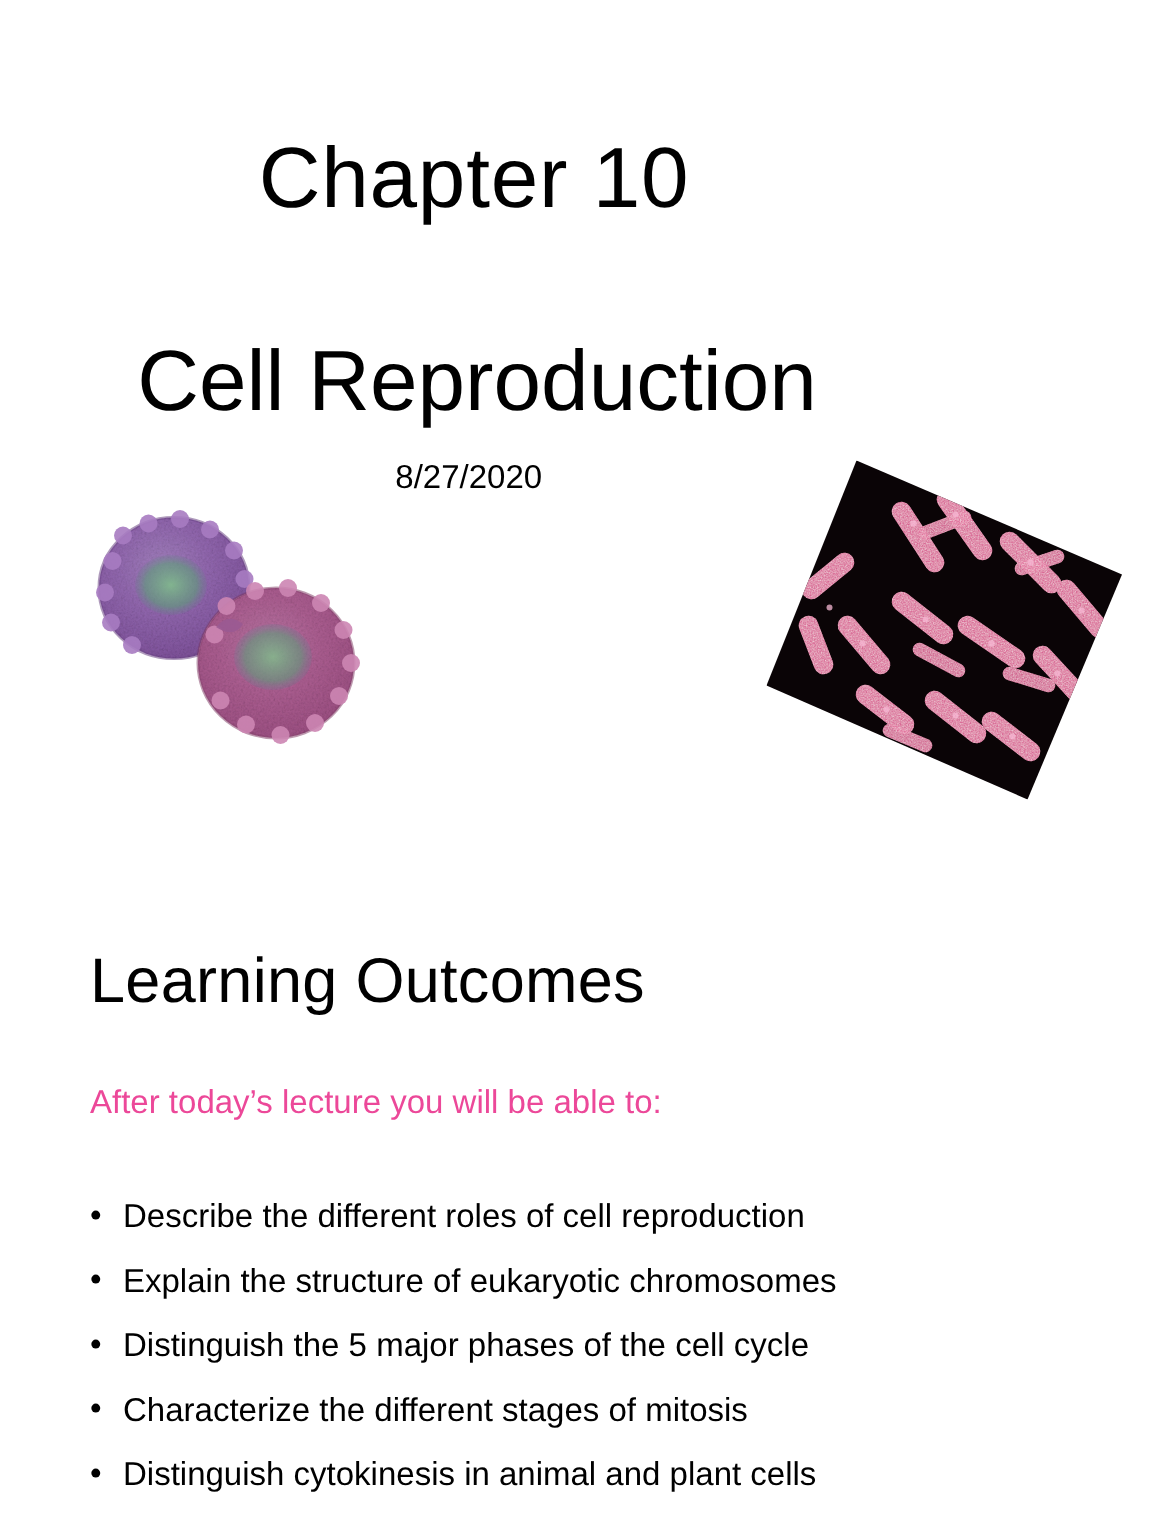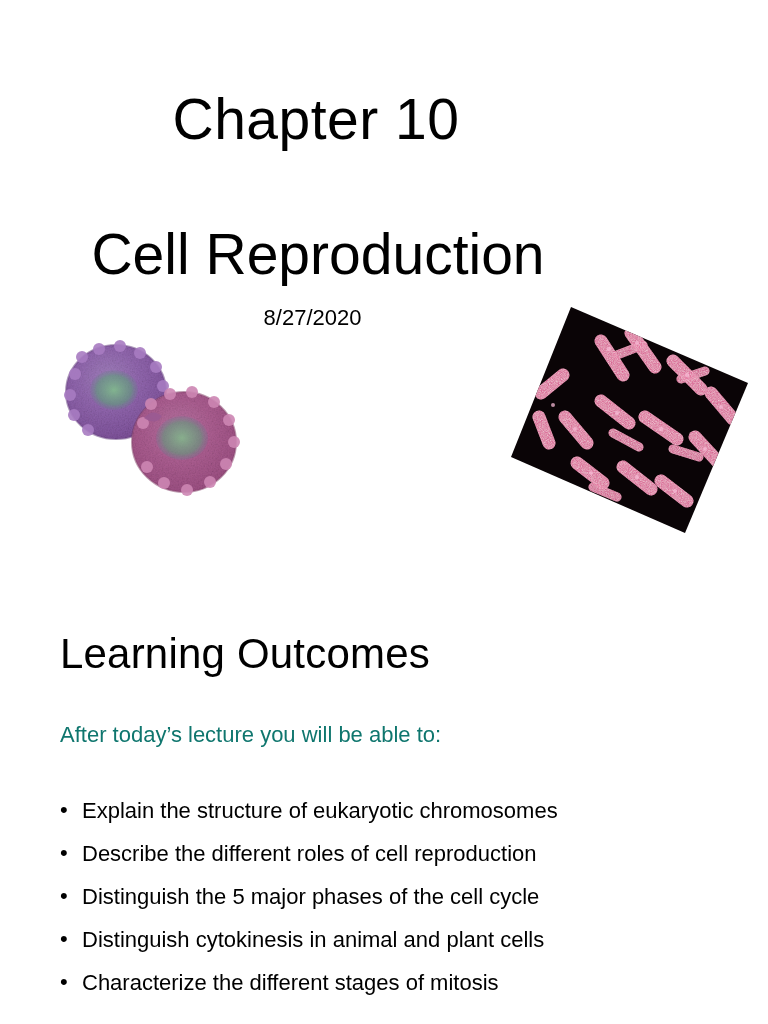--- a/index.html
+++ b/index.html
@@ -95,21 +95,21 @@
     color: #000000;
     letter-spacing: 0.2px;
     text-align: center;
   }
 
   .lo-intro {
     position: absolute;
     left: 60px;
     top: 162px;
     font-size: 22px;
-    color: #0f766e;
+    color: #ec4899;
   }
 
   .lo-list {
     position: absolute;
     left: 60px;
     top: 240px;
     width: 680px;
     margin: 0;
     padding: 0;
     list-style: none;
@@ -259,19 +259,19 @@
           <circle cx="48" cy="108" r="2"></circle>
       </g>
     </g>
   </svg>
 </div>
 
 <div class="slide-two">
   <div class="lo-heading">Learning Outcomes</div>
   <div class="lo-intro">After today’s lecture you will be able to:</div>
   <ul class="lo-list">
+    <li>Describe the different roles of cell reproduction</li>
     <li>Explain the structure of eukaryotic chromosomes</li>
-    <li>Describe the different roles of cell reproduction</li>
     <li>Distinguish the 5 major phases of the cell cycle</li>
+    <li>Characterize the different stages of mitosis</li>
     <li>Distinguish cytokinesis in animal and plant cells</li>
-    <li>Characterize the different stages of mitosis</li>
   </ul>
 </div>
 
 </body></html>

